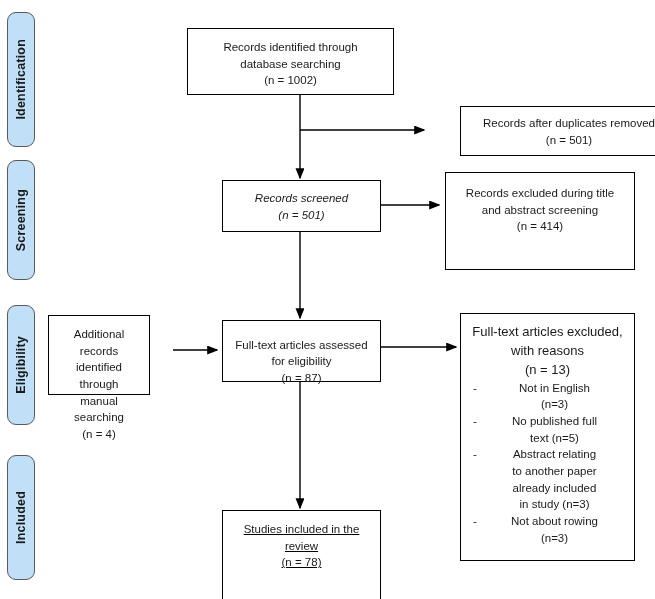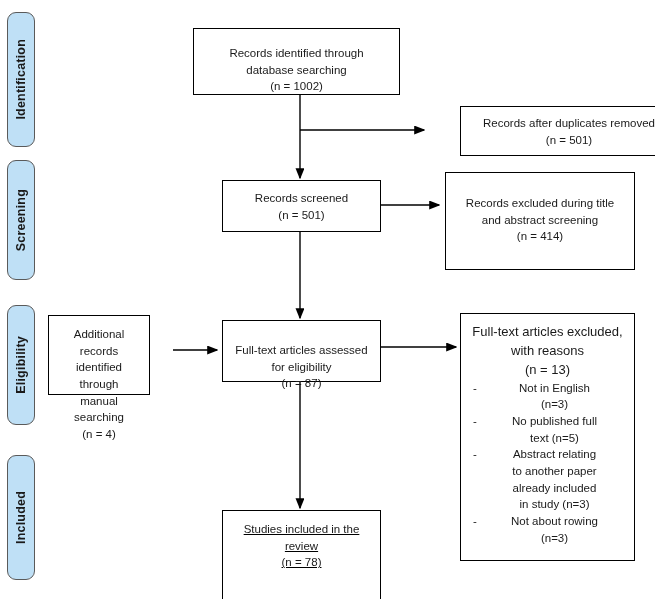--- a/index.html
+++ b/index.html
@@ -140,50 +140,50 @@
   </div>
 
   <div class="stage-pill" style="left:7px; top:305px; width:28px; height:120px;">
     <span class="stage-label">Eligibility</span>
   </div>
 
   <div class="stage-pill" style="left:7px; top:455px; width:28px; height:125px;">
     <span class="stage-label">Included</span>
   </div>
 
-  <div class="flow-box" style="left:193px; top:28px; width:207px; height:67px; padding-top:16px;">
+  <div class="flow-box" style="left:187px; top:28px; width:207px; height:67px; padding-top:10px;">
     <span class="box-text">Records identified through
 database searching
 (n = 1002)</span>
   </div>
 
   <div class="flow-box" style="left:430px; top:106px; width:218px; height:50px; padding-top:8px;margin-left:30px;">
     <span class="box-text">Records after duplicates removed
 (n = 501)</span>
   </div>
 
-  <div class="flow-box" style="left:222px; top:180px; width:159px; height:52px; padding-top:9px;">
+  <div class="flow-box" style="left:222px; top:180px; width:159px; height:52px; padding-top:9px;font-style:italic;">
     <span class="box-text">Records screened
 (n = 501)</span>
   </div>
 
-  <div class="flow-box" style="left:445px; top:172px; width:190px; height:98px; padding-top:22px;">
+  <div class="flow-box" style="left:445px; top:172px; width:190px; height:98px; padding-top:12px;">
     <span class="box-text">Records excluded during title
 and abstract screening
 (n = 414)</span>
   </div>
 
   <div class="flow-box" style="left:48px; top:315px; width:102px; height:80px; padding-top:10px;">
     <span class="box-text">Additional records
 identified through
 manual searching
 (n = 4)</span>
   </div>
 
-  <div class="flow-box" style="left:222px; top:320px; width:159px; height:62px; padding-top:21px;">
+  <div class="flow-box" style="left:222px; top:320px; width:159px; height:62px; padding-top:21px;align-items:center;">
     <span class="box-text">Full-text articles assessed
 for eligibility
 (n = 87)</span>
   </div>
 
   <div class="flow-box" style="left:222px; top:510px; width:159px; height:98px; padding-top:10px;text-decoration:underline;">
     <span class="box-text">Studies included in the
 review
 (n = 78)</span>
   </div>

